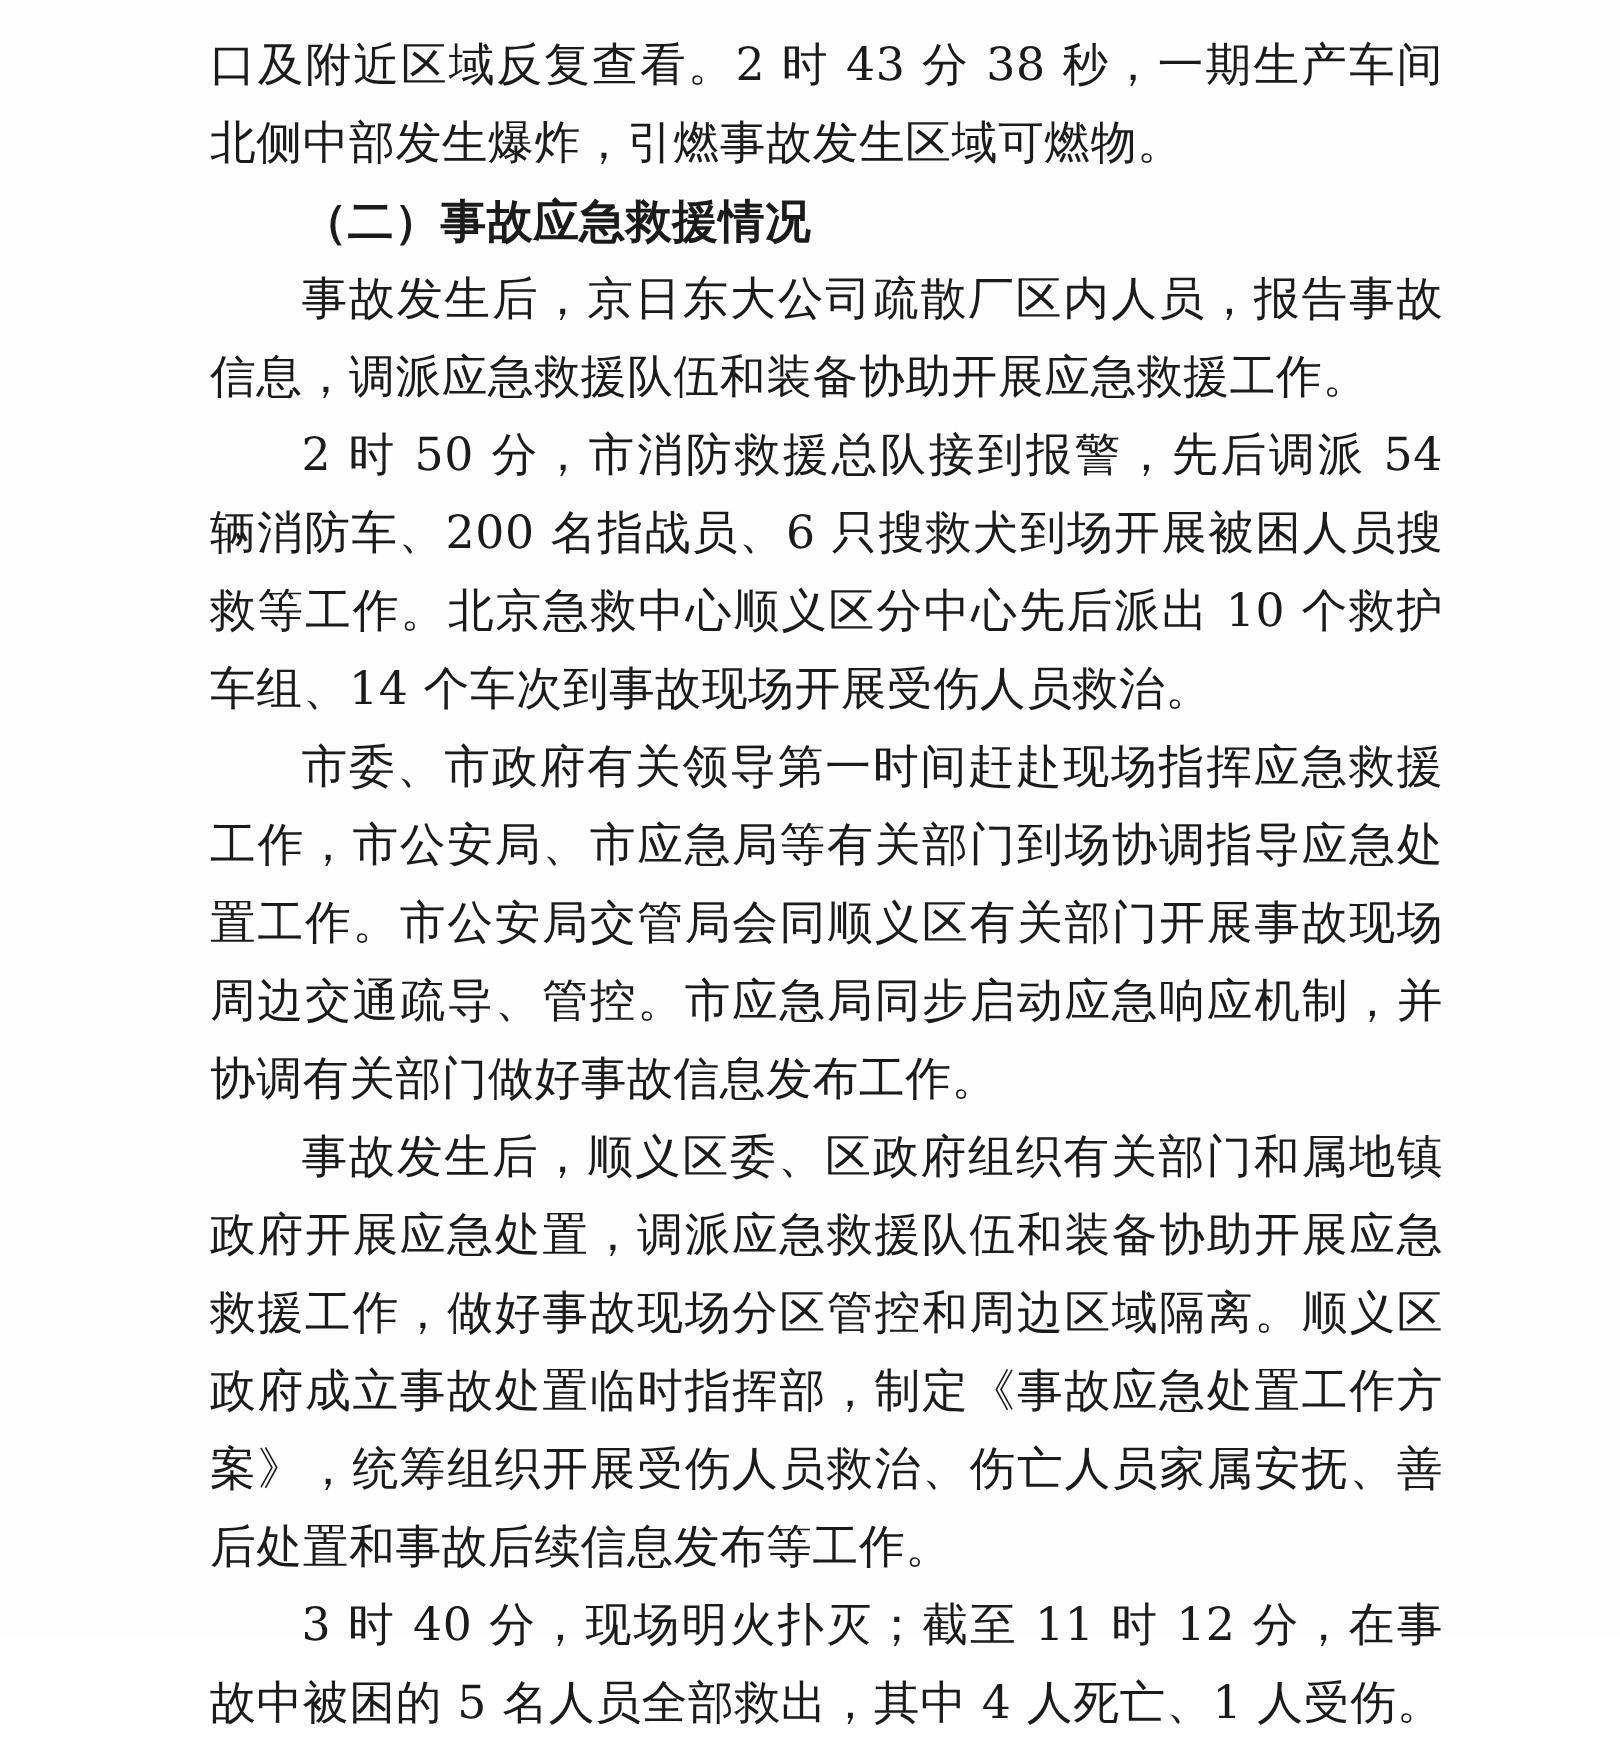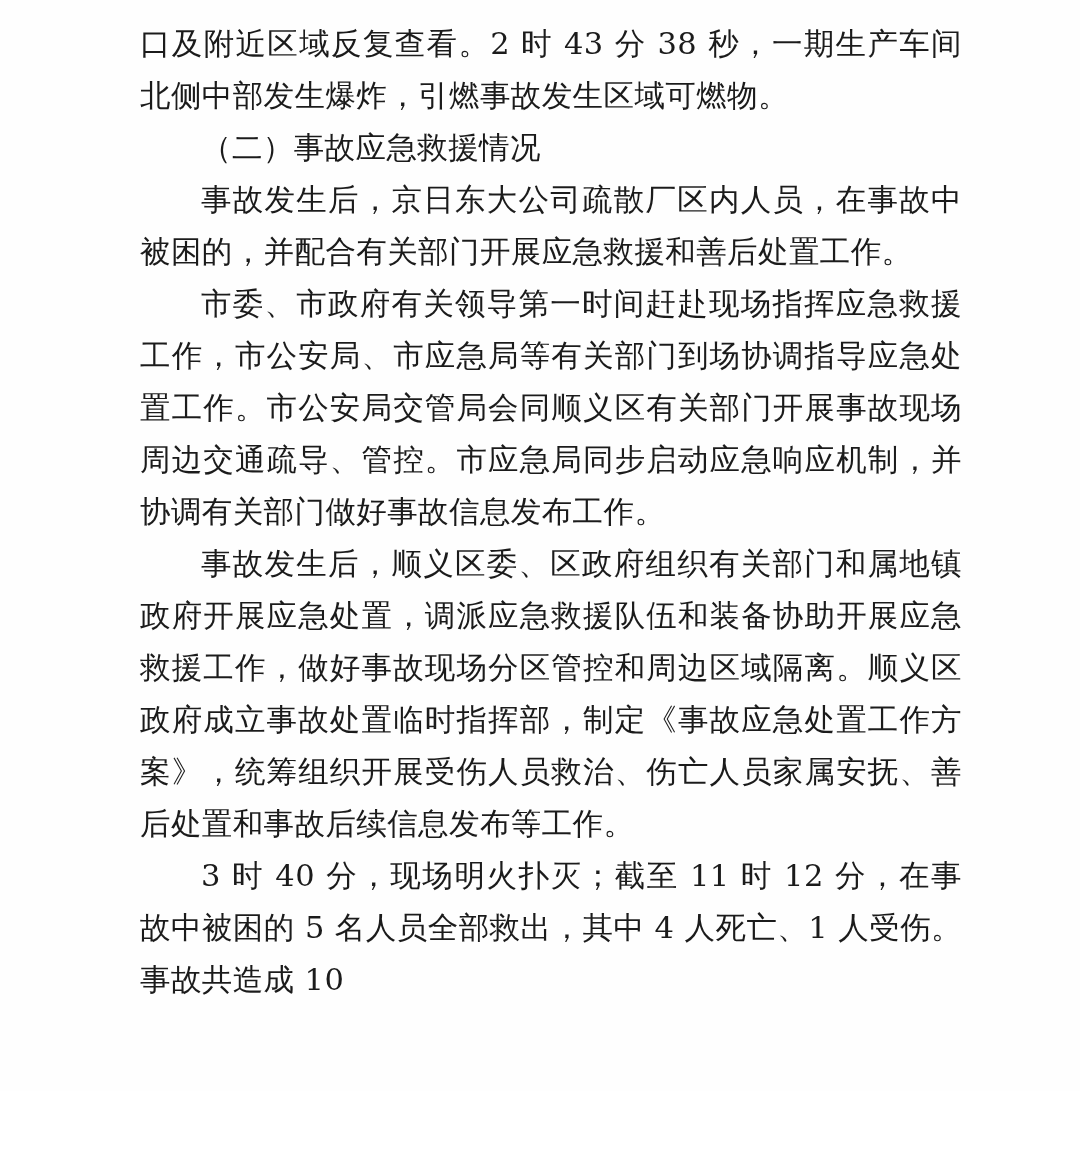--- a/index.html
+++ b/index.html
@@ -31,28 +31,29 @@
   }
   .para {
     margin: 0 0 0 0;
     text-indent: 0;
   }
   .para-indent {
     text-indent: 2em;
   }
   .heading {
     text-indent: 2em;
-    font-weight: normal;
+    font-weight: bold;
   }
 </style>
 </head>
 <body>
 
 <div class="page">
   <div class="doc-body">
     <p class="para">口及附近区域反复查看。2 时 43 分 38 秒，一期生产车间北侧中部发生爆炸，引燃事故发生区域可燃物。</p>
     <p class="para heading">（二）事故应急救援情况</p>
-    <p class="para para-indent">事故发生后，京日东大公司疏散厂区内人员，在事故中被困的，并配合有关部门开展应急救援和善后处置工作。</p>
+    <p class="para para-indent">事故发生后，京日东大公司疏散厂区内人员，报告事故信息，调派应急救援队伍和装备协助开展应急救援工作。</p>
+    <p class="para para-indent">2 时 50 分，市消防救援总队接到报警，先后调派 54 辆消防车、200 名指战员、6 只搜救犬到场开展被困人员搜救等工作。北京急救中心顺义区分中心先后派出 10 个救护车组、14 个车次到事故现场开展受伤人员救治。</p>
     <p class="para para-indent">市委、市政府有关领导第一时间赶赴现场指挥应急救援工作，市公安局、市应急局等有关部门到场协调指导应急处置工作。市公安局交管局会同顺义区有关部门开展事故现场周边交通疏导、管控。市应急局同步启动应急响应机制，并协调有关部门做好事故信息发布工作。</p>
     <p class="para para-indent">事故发生后，顺义区委、区政府组织有关部门和属地镇政府开展应急处置，调派应急救援队伍和装备协助开展应急救援工作，做好事故现场分区管控和周边区域隔离。顺义区政府成立事故处置临时指挥部，制定《事故应急处置工作方案》，统筹组织开展受伤人员救治、伤亡人员家属安抚、善后处置和事故后续信息发布等工作。</p>
     <p class="para para-indent">3 时 40 分，现场明火扑灭；截至 11 时 12 分，在事故中被困的 5 名人员全部救出，其中 4 人死亡、1 人受伤。事故共造成 10</p>
   </div>
 </div>
 
 </body></html>

